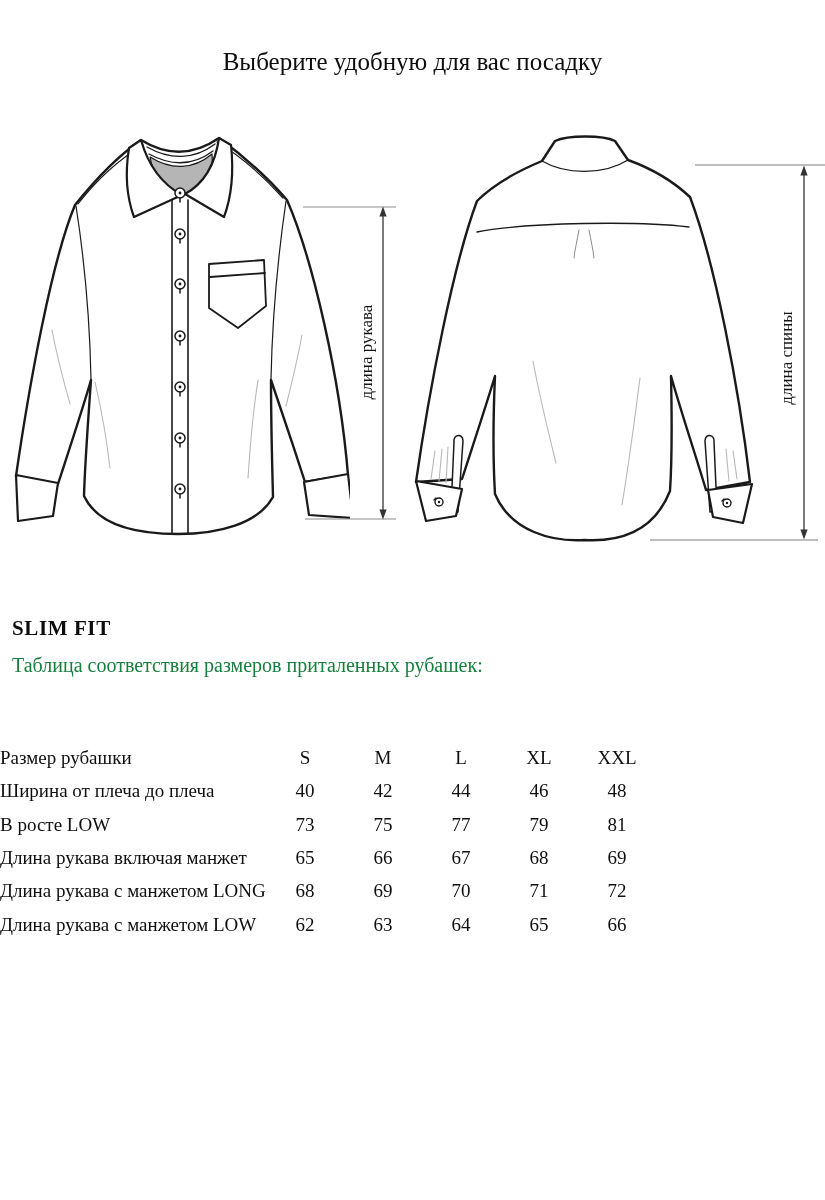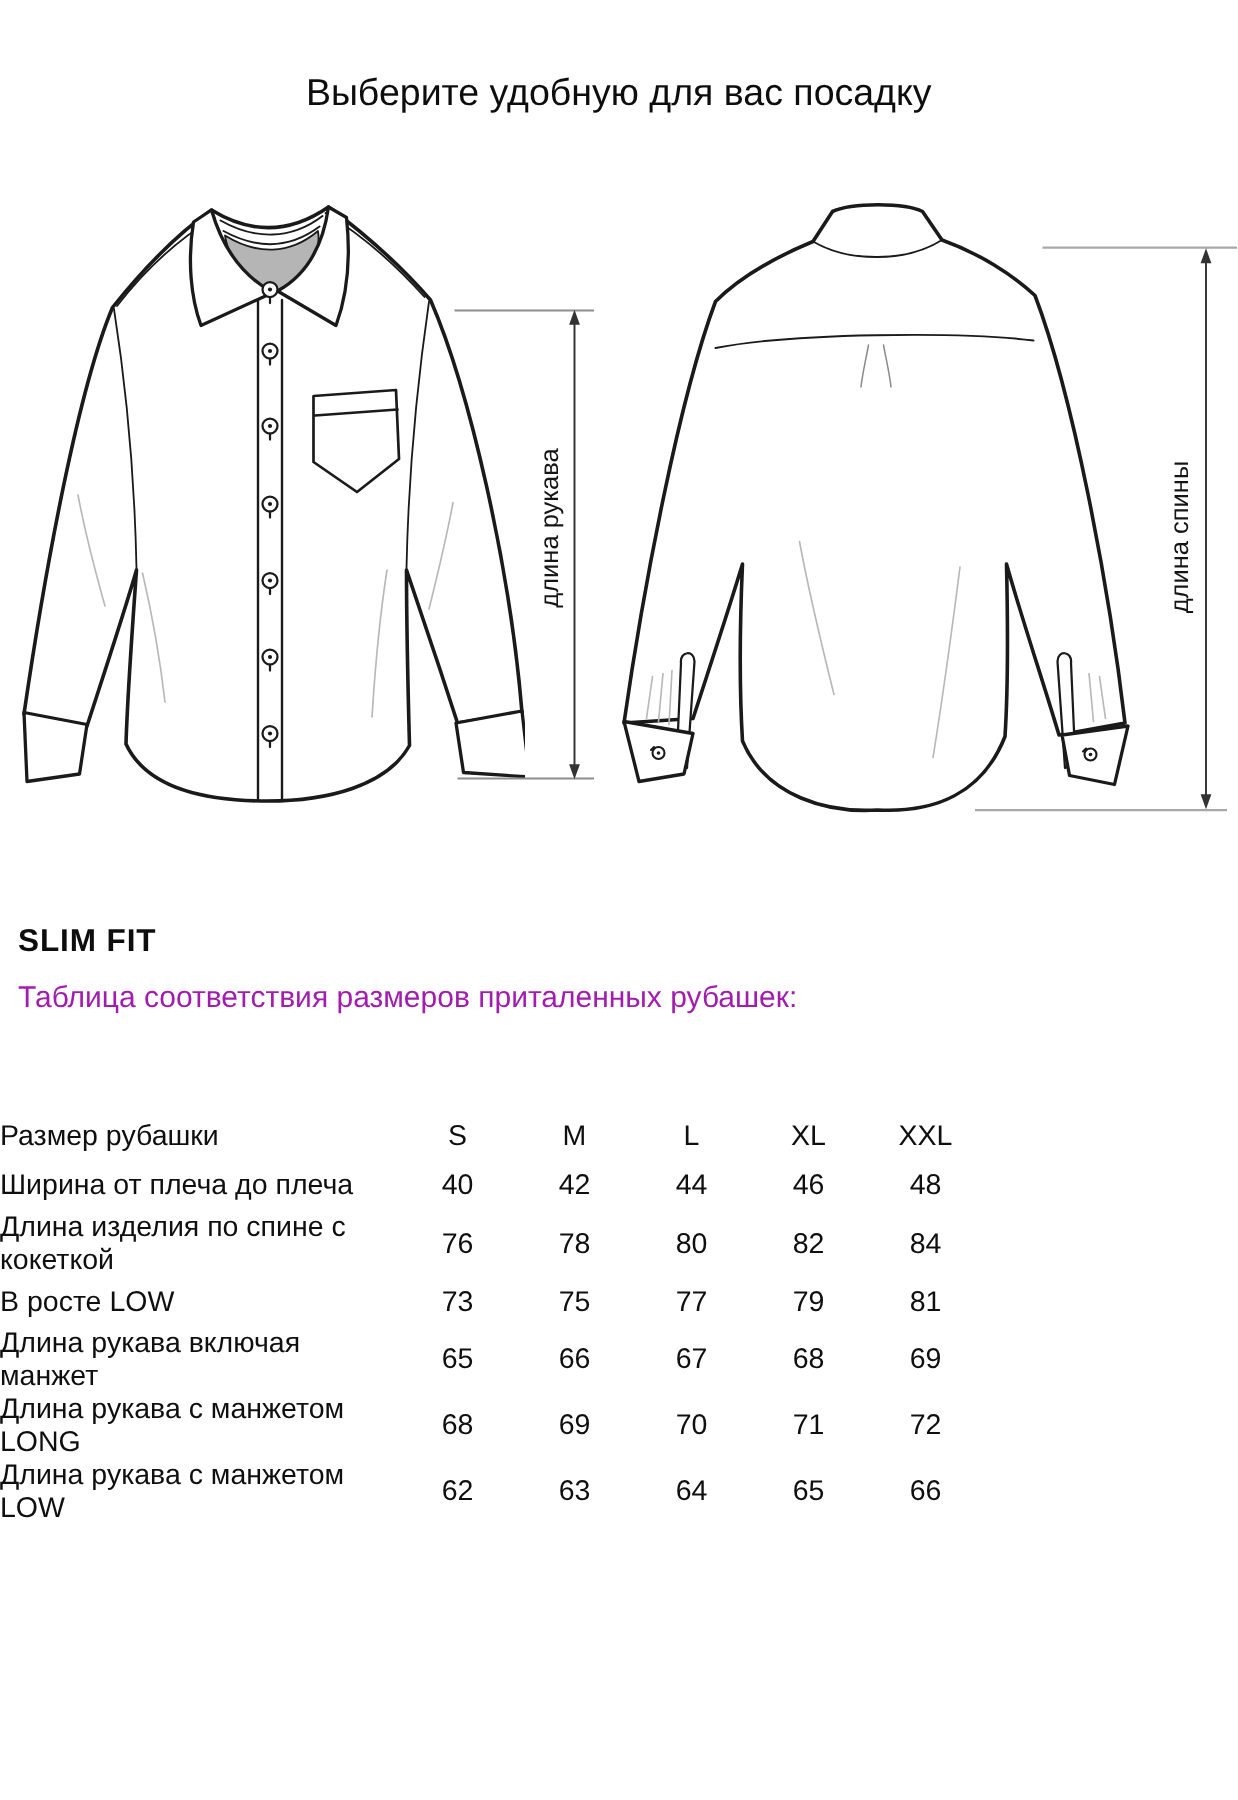--- a/index.html
+++ b/index.html
@@ -1,39 +1,39 @@
 <!DOCTYPE html>
 <html><head>
 <meta charset="utf-8">
 <style>
   html,body{margin:0;padding:0;background:#fff;}
   .page{
     position:relative;width:825px;height:1200px;background:#ffffff;
-    font-family:Liberation Sans, sans-serif;color:#111;overflow:hidden;
+    font-family:Liberation Serif, serif;color:#111;overflow:hidden;
   }
   .page-title{
     position:absolute;top:48px;left:0;width:100%;text-align:center;
     font-size:25px;font-weight:400;color:#0d0d0d;
   }
   .drawing{position:absolute;}
   #front-shirt{left:10px;top:130px;}
   #back-shirt{left:403px;top:133px;}
   #measure-overlay{left:0px;top:130px;}
   .vlabel{
     position:absolute;font-size:17px;color:#151515;white-space:nowrap;
     transform:translate(-50%,-50%) rotate(-90deg);
   }
   #sleeve-label{left:367px;top:352px;}
   #back-label{left:787px;top:358px;}
   .slim-fit{
     position:absolute;left:12px;top:616px;font-size:21px;font-weight:700;
     letter-spacing:0.6px;color:#0d0d0d;
   }
   .table-subtitle{
-    position:absolute;left:12px;top:654px;font-size:20px;color:#a21caf;
+    position:absolute;left:12px;top:654px;font-size:20px;color:#15803d;
   }
   .size-table{
     position:absolute;left:0;top:741px;border-collapse:collapse;
     font-size:19px;color:#0f0f0f;table-layout:fixed;
   }
   .size-table td{height:33.45px;padding:0;vertical-align:middle;}
   .size-table td.lbl{width:266px;text-align:left;}
   .size-table td.val{width:78px;text-align:center;}
 </style>
 </head>
@@ -219,28 +219,20 @@
       </tr>
       <tr>
         <td class="lbl">Ширина от плеча до плеча</td>
         <td class="val">40</td>
         <td class="val">42</td>
         <td class="val">44</td>
         <td class="val">46</td>
         <td class="val">48</td>
       </tr>
       <tr>
-        <td class="lbl">Длина изделия по спине с кокеткой</td>
-        <td class="val">76</td>
-        <td class="val">78</td>
-        <td class="val">80</td>
-        <td class="val">82</td>
-        <td class="val">84</td>
-      </tr>
-      <tr>
         <td class="lbl">В росте LOW</td>
         <td class="val">73</td>
         <td class="val">75</td>
         <td class="val">77</td>
         <td class="val">79</td>
         <td class="val">81</td>
       </tr>
       <tr>
         <td class="lbl">Длина рукава включая манжет</td>
         <td class="val">65</td>

